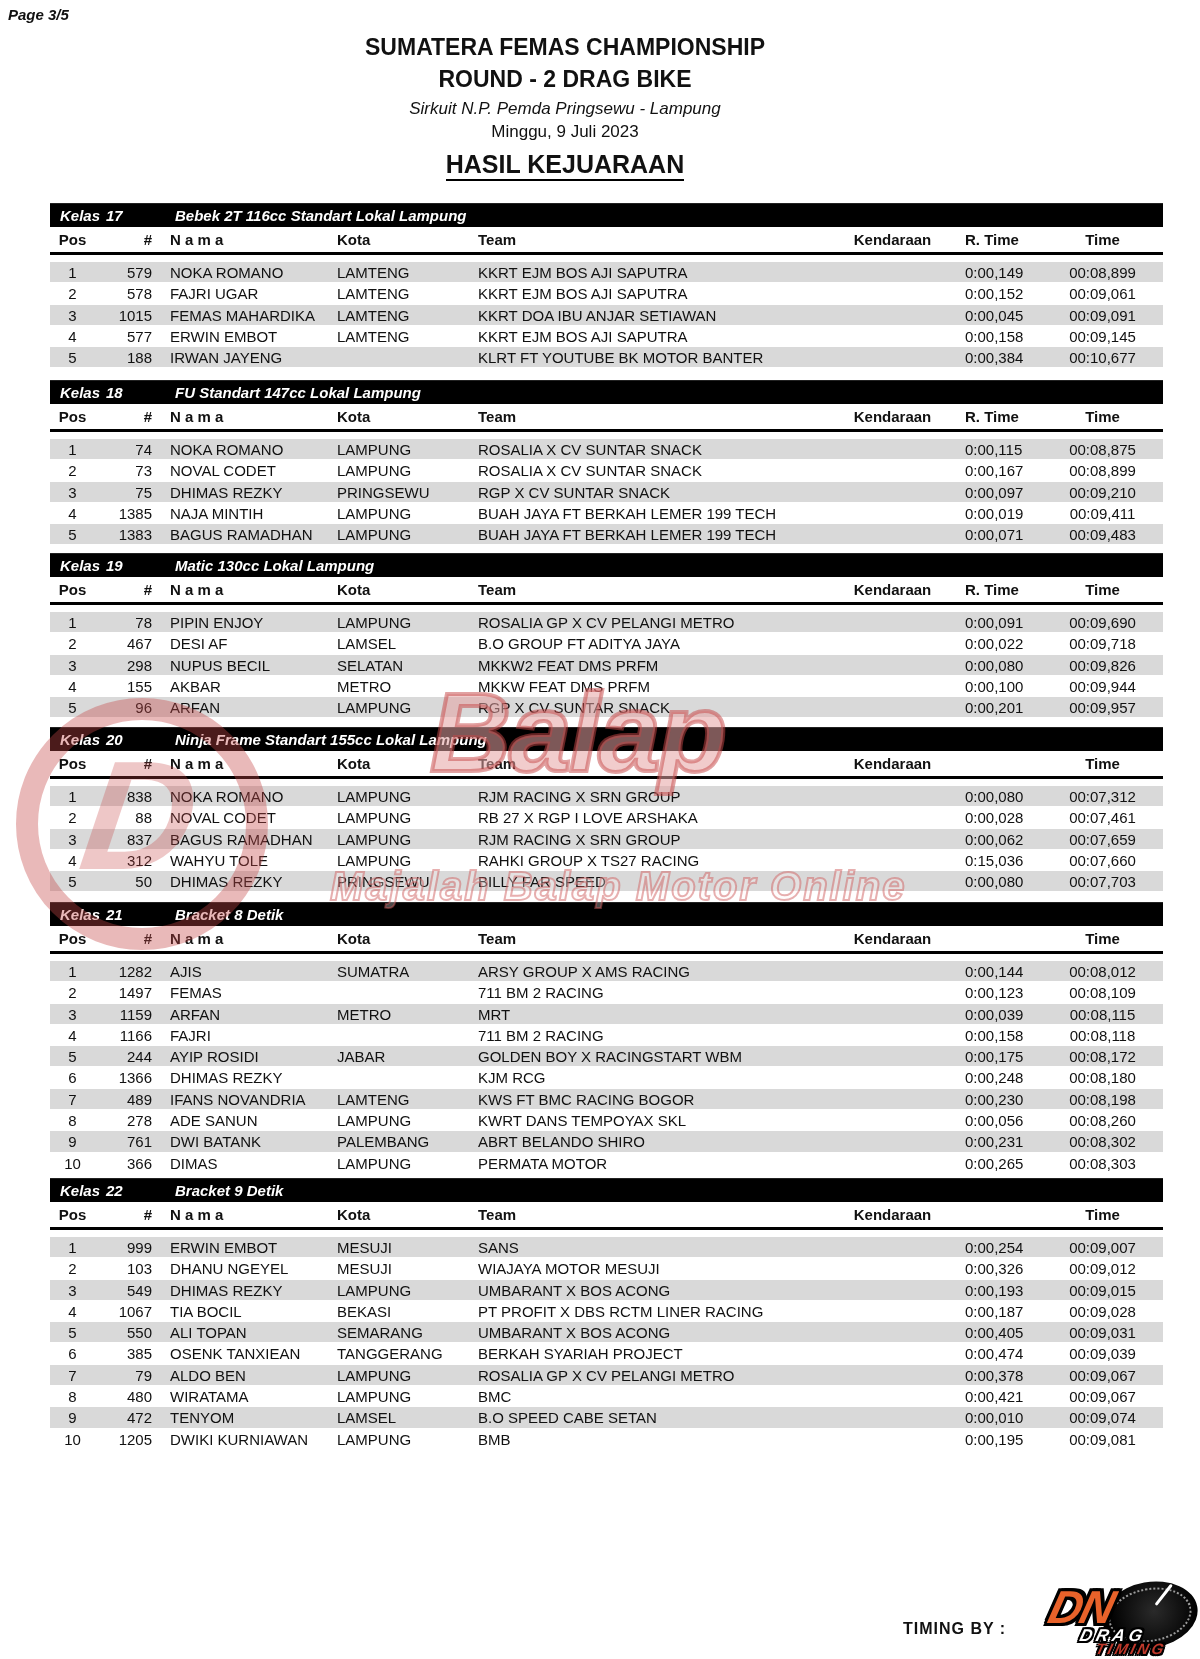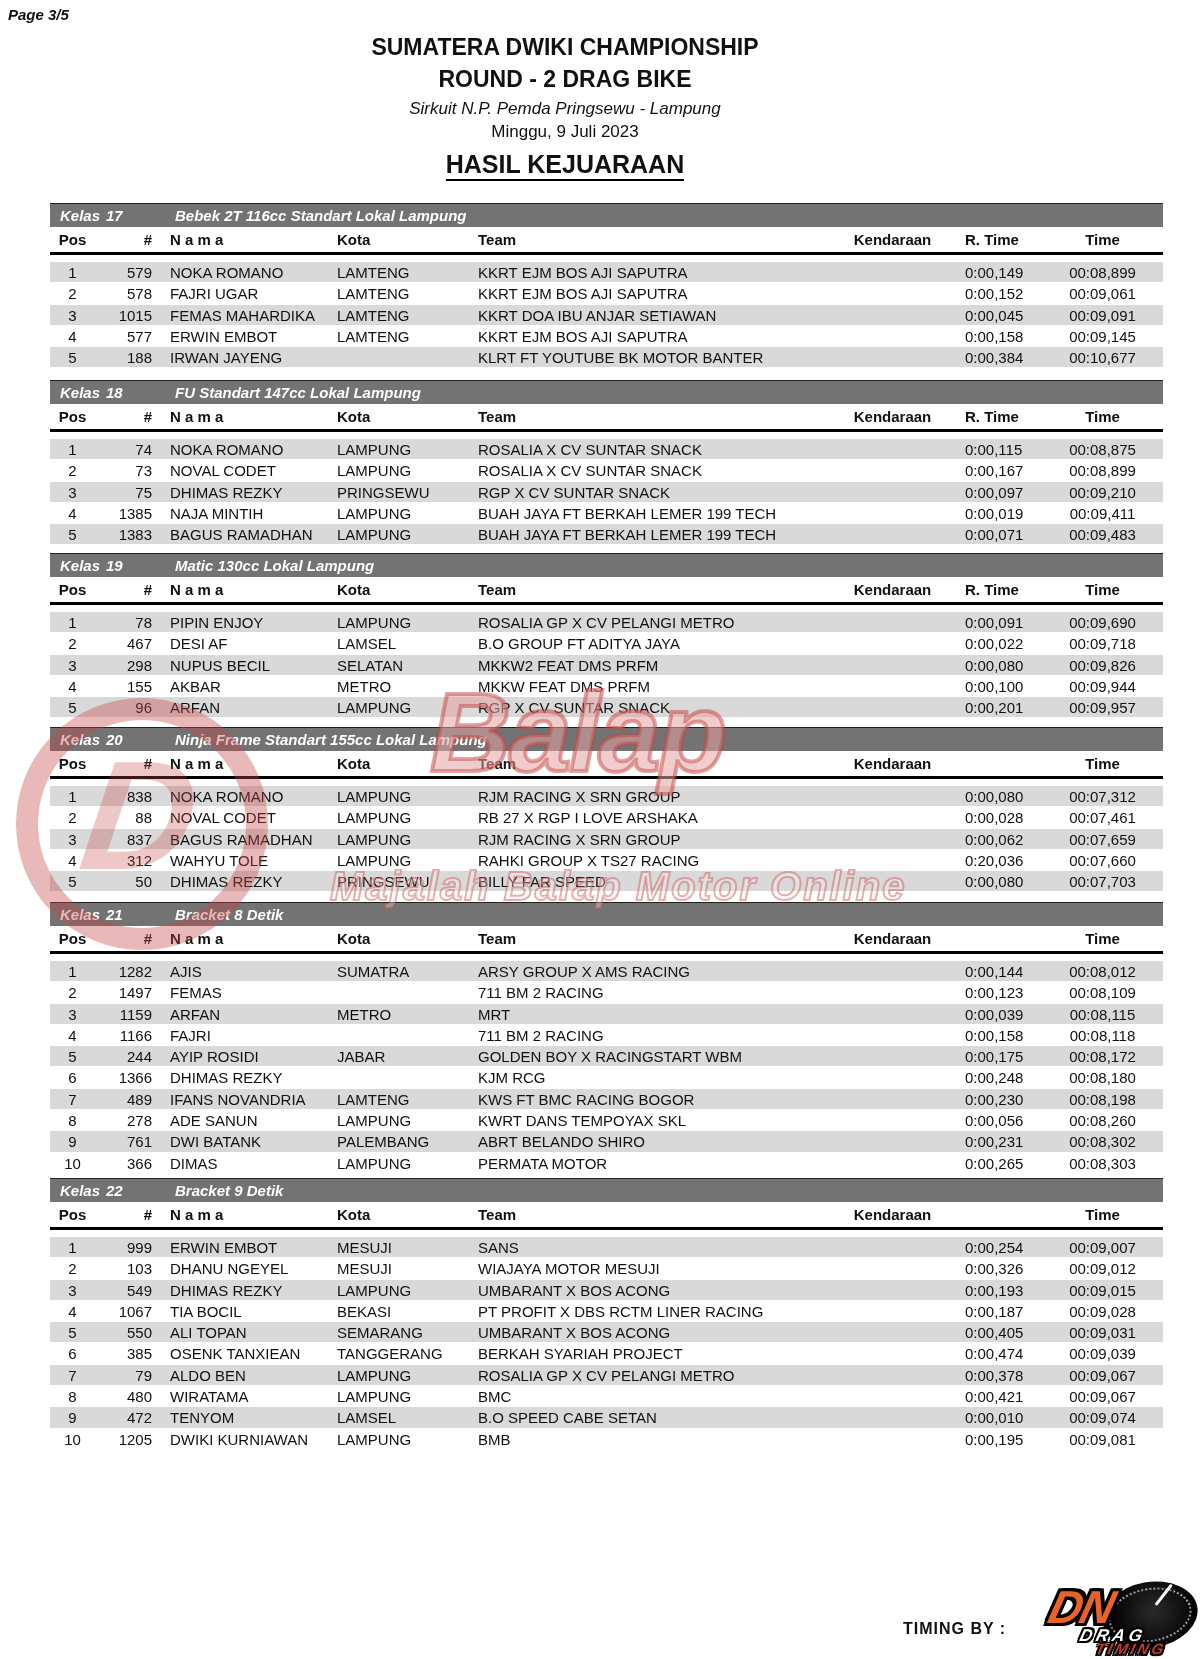--- a/index.html
+++ b/index.html
@@ -14,21 +14,21 @@
   .title2 { position:absolute; left:0; right:0; top:66px;  font-size:23px; font-weight:bold; }
   .sub1   { position:absolute; left:0; right:0; top:99px;  font-size:17px;font-style:italic; }
   .sub2   { position:absolute; left:0; right:0; top:122px; font-size:17px; }
   .hasil  { position:absolute; left:0; right:0; top:150px; font-size:25px; font-weight:bold;text-align:center; }
   .hasil span { border-bottom:2px solid #000; padding-bottom:1px; }
 
   
   #tables-host { position:absolute; left:0; top:0; width:1200px; z-index:1; }
   .table-section { position:absolute; left:50px; width:1113px; }
   .kelas-bar {
-    position:relative; height:23px; background:#737373; color:#fff;
+    position:relative; height:23px; background:#000000; color:#fff;
     font-size:15px; font-weight:bold; font-style:italic; line-height:23px;
     border-top:1px solid #222;
   }
   .kelas-bar .bar-kelas { position:absolute; left:10px; }
   .kelas-bar .bar-no    { position:absolute; left:56px; }
   .kelas-bar .bar-name  { position:absolute; left:125px; }
   .grid-row {
     display:grid;
     grid-template-columns:45px 65px 177px 141px 342px 145px 80px 118px;
     width:1113px; white-space:nowrap;
@@ -106,21 +106,21 @@
     letter-spacing:3px; color:#c0392b; transform:skewX(-14deg);
     text-shadow:-2px -2px 0 #000, 2px -2px 0 #000, -2px 2px 0 #000, 2px 2px 0 #000,
                  0 -2px 0 #000, 0 2px 0 #000, -2px 0 0 #000, 2px 0 0 #000;
   }
 </style>
 </head>
 <body>
 
 <div class="page-label">Page 3/5</div>
 <div class="head-center">
-  <div class="title1">SUMATERA DWIKI CHAMPIONSHIP</div>
+  <div class="title1">SUMATERA FEMAS CHAMPIONSHIP</div>
   <div class="title2">ROUND - 2 DRAG BIKE</div>
   <div class="sub1">Sirkuit N.P. Pemda Pringsewu - Lampung</div>
   <div class="sub2">Minggu, 9 Juli 2023</div>
   <div class="hasil"><span>HASIL KEJUARAAN</span></div>
 </div>
 
 <div id="tables-host">
     <div class="table-section" style="top: 203px;">
       <div class="kelas-bar">
         <span class="bar-kelas">Kelas</span>
@@ -375,21 +375,21 @@
           <div class="c-rtime">0:00,062</div>
           <div class="c-time">00:07,659</div>
         </div>
         <div class="grid-row data-row">
           <div class="c-pos">4</div>
           <div class="c-num">312</div>
           <div class="c-nama">WAHYU TOLE</div>
           <div class="c-kota">LAMPUNG</div>
           <div class="c-team">RAHKI GROUP X TS27 RACING</div>
           <div class="c-kend"></div>
-          <div class="c-rtime">0:20,036</div>
+          <div class="c-rtime">0:15,036</div>
           <div class="c-time">00:07,660</div>
         </div>
         <div class="grid-row data-row">
           <div class="c-pos">5</div>
           <div class="c-num">50</div>
           <div class="c-nama">DHIMAS REZKY</div>
           <div class="c-kota">PRINGSEWU</div>
           <div class="c-team">BILLY FAR SPEED</div>
           <div class="c-kend"></div>
           <div class="c-rtime">0:00,080</div>

